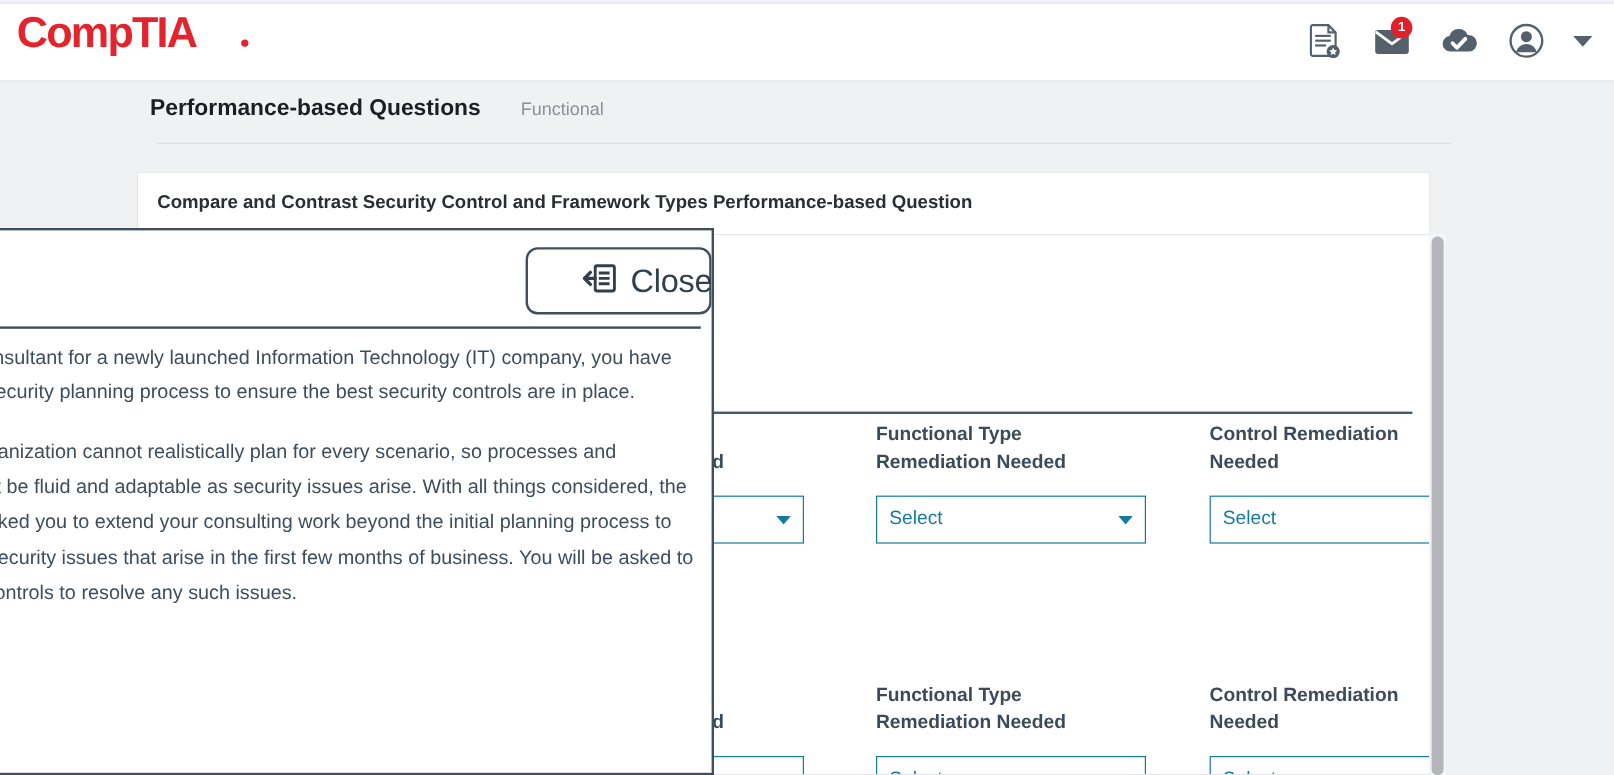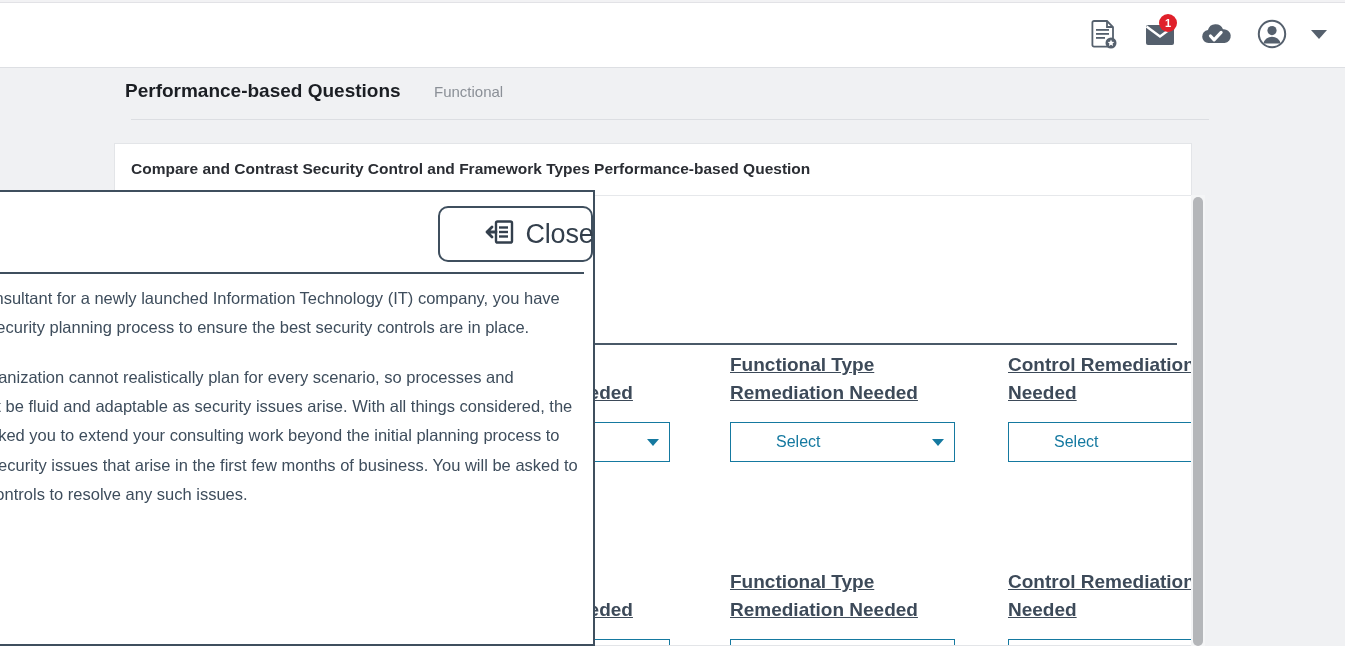--- a/index.html
+++ b/index.html
@@ -128,36 +128,36 @@
   .instruction-divider {
     position: absolute; left: 0; top: 147px;
     width: 1062px; height: 2px; background: #4a5968;
   }
 
   
   .qgrid { position: absolute; left: 0; top: 0; width: 1078px; }
   .qrow { position: absolute; left: 0; width: 1078px; height: 216px; }
   .qcol { position: absolute; top: 0; }
   .qlabel {
-    font-size: 19px; font-weight: bold; color: #3d4a59;
-    line-height: 1.45; white-space: pre-line; text-decoration: underline;
+    font-size: 16px; font-weight: bold; color: #3d4a59;
+    line-height: 1.45; white-space: pre-line;
   }
   .qselect {
     margin-top: 16px;
     width: 225px; height: 40px;
     border: 1px solid #1579a0;
     background: #ffffff;
     display: flex; align-items: center;
     padding: 0 10px;
     cursor: pointer;
   }
   .qselect .val {
     flex: 1;
     font-size: 16px; color: #1579a0;
-    white-space: nowrap; overflow: hidden; margin-left: 35px;
+    white-space: nowrap; overflow: hidden;
   }
   .chev {
     width: 0; height: 0;
     border-left: 6px solid transparent;
     border-right: 6px solid transparent;
     border-top: 7px solid #1579a0;
   }
 
   
   .overlay {
@@ -205,20 +205,26 @@
     background: #b4b6b9; border-radius: 5px;
     z-index: 31; cursor: pointer;
   }
 </style>
 </head>
 <body>
 
 <div class="topbar">
   <div class="topbar-hairline"></div>
 
+  <div class="logo">
+    <svg viewBox="0 0 200 46" width="200" height="46" aria-label="CompTIA">
+      <text x="2" y="33" font-family="Liberation Sans, sans-serif" font-size="36" font-weight="bold" fill="#e4242d" letter-spacing="-1.5">CompTIA</text>
+      <circle cx="192" cy="30" r="3" fill="#e4242d"></circle>
+    </svg>
+  </div>
 
   <div class="header-icons">
 
     <div class="hicon">
       <svg width="26" height="30" viewBox="0 0 26 30">
         <path d="M3 2 h13 l6 6 v18 a1.6 1.6 0 0 1 -1.6 1.6 H3 A1.6 1.6 0 0 1 1.4 26 V3.6 A1.6 1.6 0 0 1 3 2 z" fill="none" stroke="#55606d" stroke-width="1.8"></path>
         <path d="M16 2 v6 h6" fill="none" stroke="#55606d" stroke-width="1.8"></path>
         <rect x="5" y="10" width="13" height="1.8" fill="#55606d"></rect>
         <rect x="5" y="14" width="13" height="1.8" fill="#55606d"></rect>
         <rect x="5" y="18" width="9" height="1.8" fill="#55606d"></rect>

